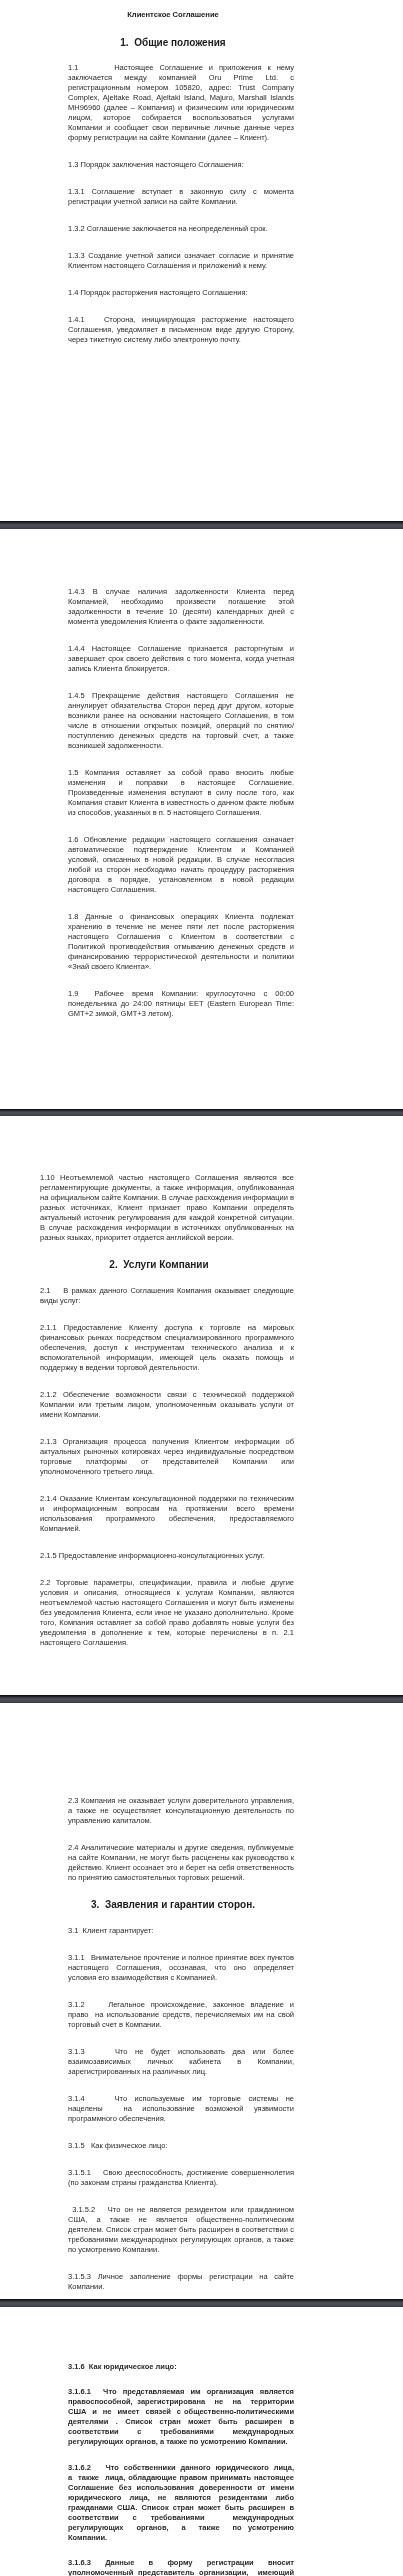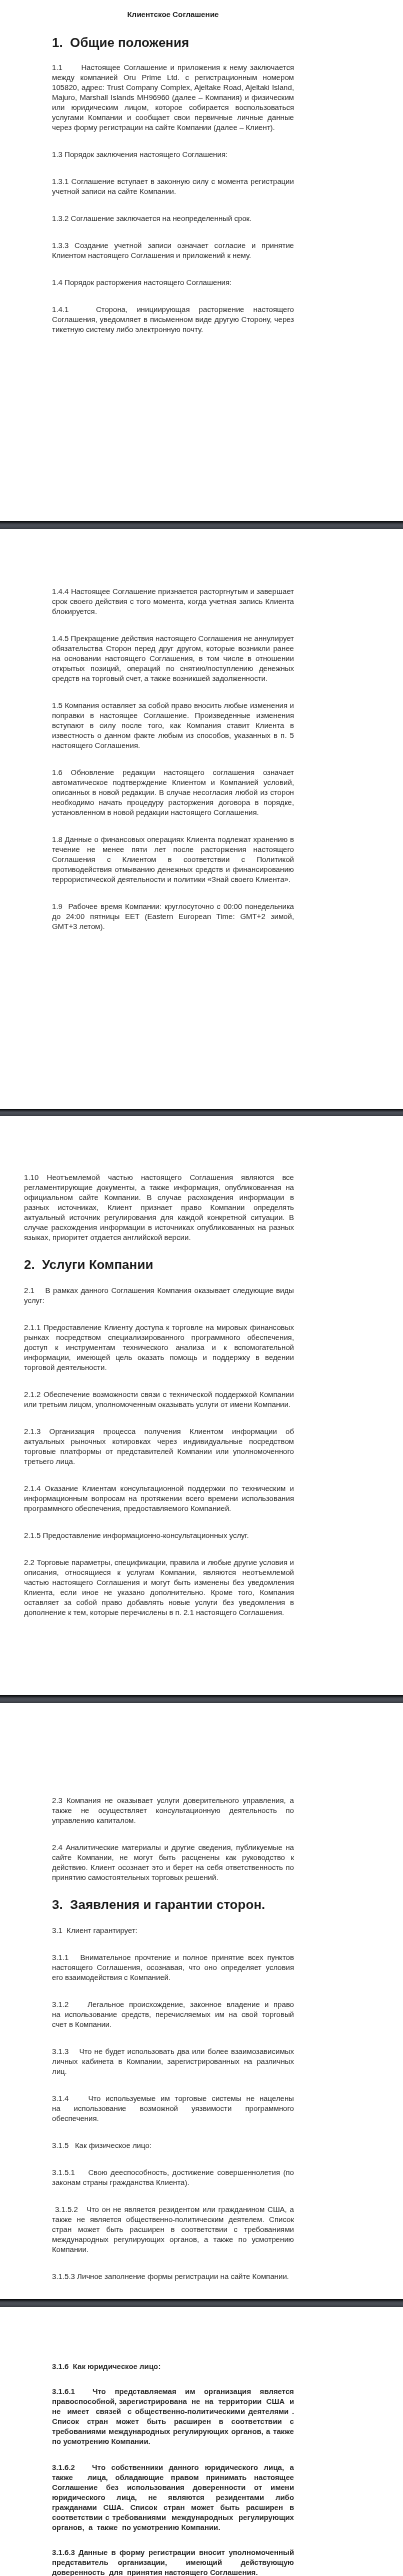--- a/index.html
+++ b/index.html
@@ -21,35 +21,35 @@
     overflow: hidden;
     color: #2a2a2a;
   }
   .page p, .page h1, .page h2 {
     font-size: 7.5px;
     line-height: 10px;
     color: #2a2a2a;
     white-space: pre-wrap;
   }
   .page p.para {
-    margin: 0 0 17px 0;
+    margin: 0 0 17px 16px;
     text-align: justify;
     font-weight: 400;
   }
   .page h1.title {
     margin: 0 0 17.5px 0;
     text-align: center;
     font-size: 7.6px;
     font-weight: 700;
     color: #1c1c1c;
   }
   .page h2.heading {
     margin: 7.7px 0 15.5px 0;
-    text-align: left;
-    font-size: 13px;
+    text-align: center;
+    font-size: 10px;
     font-weight: 700;
     color: #1c1c1c;
   }
   .page1 { height: 521px; padding-top: 10.3px; }
   .page2 { height: 580px; padding-top: 58px; }
   .page3 { height: 579px; padding-top: 57px; padding-left: 24px; }
   .page4 { height: 596px; padding-top: 93px; }
   .page5 { height: 480px;  padding-top: 55px; }
   .page5 p.para { margin-bottom: 15.5px; font-weight: bold; }
   .gap {
@@ -71,20 +71,21 @@
       <p class="para">1.1      Настоящее Соглашение и приложения к нему заключается между компанией Oru Prime Ltd. с регистрационным номером 105820, адрес: Trust Company Complex, Ajeltake Road, Ajeltaki Island, Majuro, Marshall Islands MH96960 (далее – Компания) и физическим или юридическим лицом, которое собирается воспользоваться услугами Компании и сообщает свои первичные личные данные через форму регистрации на сайте Компании (далее – Клиент).</p>
       <p class="para">1.3 Порядок заключения настоящего Соглашения:</p>
       <p class="para">1.3.1 Соглашение вступает в законную силу с момента регистрации учетной записи на сайте Компании.</p>
       <p class="para">1.3.2 Соглашение заключается на неопределенный срок.</p>
       <p class="para">1.3.3 Создание учетной записи означает согласие и принятие Клиентом настоящего Соглашения и приложений к нему.</p>
       <p class="para">1.4 Порядок расторжения настоящего Соглашения:</p>
       <p class="para">1.4.1   Сторона, инициирующая расторжение настоящего Соглашения, уведомляет в письменном виде другую Сторону, через тикетную систему либо электронную почту.</p>
     </section>
   <div class="gap"></div>
   <section class="page page2">
+      <p class="para">1.4.3  В  случае  наличия  задолженности  Клиента  перед  Компанией, необходимо произвести погашение этой задолженности в течение 10 (десяти) календарных дней с момента уведомления Клиента о факте задолженности.</p>
       <p class="para">1.4.4 Настоящее Соглашение признается расторгнутым и завершает срок своего действия с того момента, когда учетная запись Клиента блокируется.</p>
       <p class="para">1.4.5 Прекращение действия настоящего Соглашения не аннулирует обязательства Сторон перед друг другом, которые возникли ранее на основании настоящего Соглашения, в том числе в отношении открытых позиций, операций по снятию/поступлению денежных средств на торговый счет, а также возникшей задолженности.</p>
       <p class="para">1.5 Компания оставляет за собой право вносить любые изменения и поправки в настоящее Соглашение. Произведенные изменения вступают в силу после того, как Компания ставит Клиента в известность о данном факте любым из способов, указанных в п. 5 настоящего Соглашения.</p>
       <p class="para">1.6 Обновление редакции настоящего соглашения означает автоматическое подтверждение Клиентом и Компанией условий, описанных в новой редакции. В случае несогласия любой из сторон необходимо начать процедуру расторжения договора в порядке, установленном в новой редакции настоящего Соглашения.</p>
       <p class="para">1.8 Данные о финансовых операциях Клиента подлежат хранению в течение не менее пяти лет после расторжения настоящего Соглашения с Клиентом в соответствии с Политикой противодействия отмыванию денежных средств и финансированию террористической деятельности и политики «Знай своего Клиента».</p>
       <p class="para">1.9  Рабочее время Компании: круглосуточно с 00:00 понедельника до 24:00 пятницы EET (Eastern European Time: GMT+2 зимой, GMT+3 летом).</p>
     </section>
   <div class="gap"></div>
   <section class="page page3">
       <p class="para">1.10  Неотъемлемой  частью  настоящего  Соглашения  являются  все регламентирующие документы, а также информация, опубликованная на официальном сайте Компании. В случае расхождения информации в разных источниках, Клиент признает право Компании определять актуальный источник регулирования для каждой конкретной ситуации. В случае расхождения информации в источниках опубликованных на разных языках, приоритет отдается английской версии.</p>

